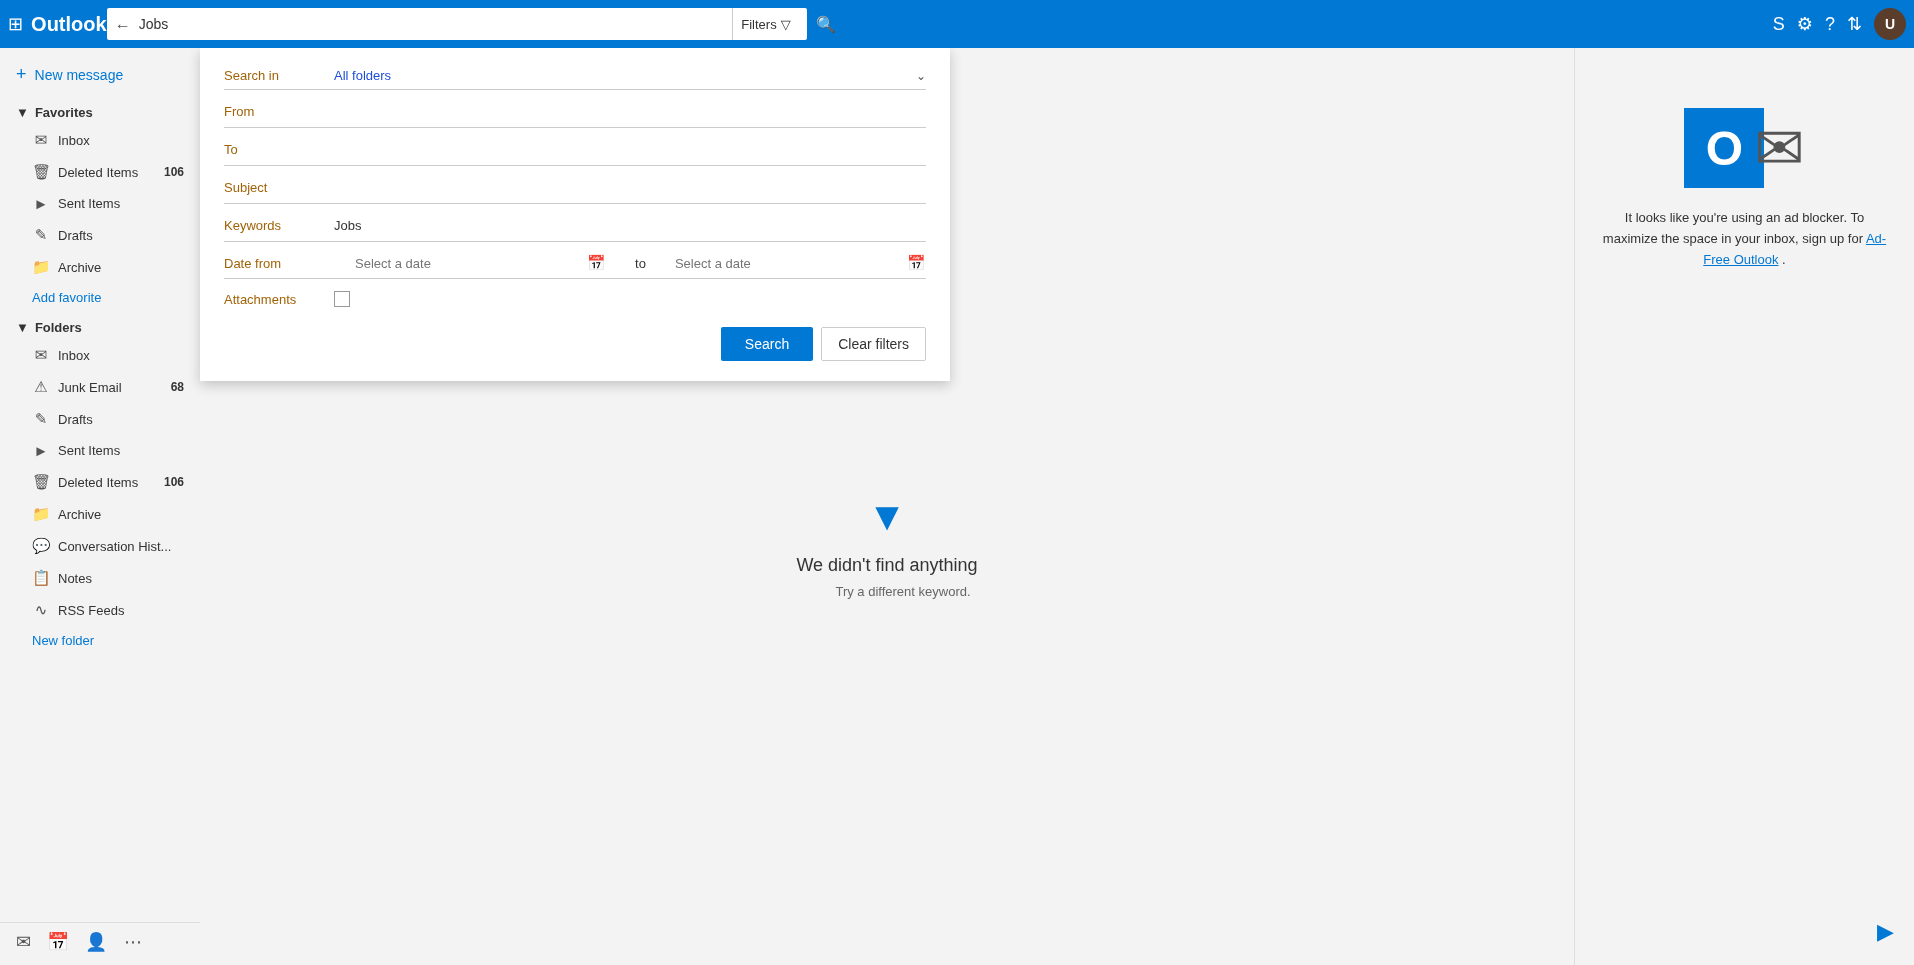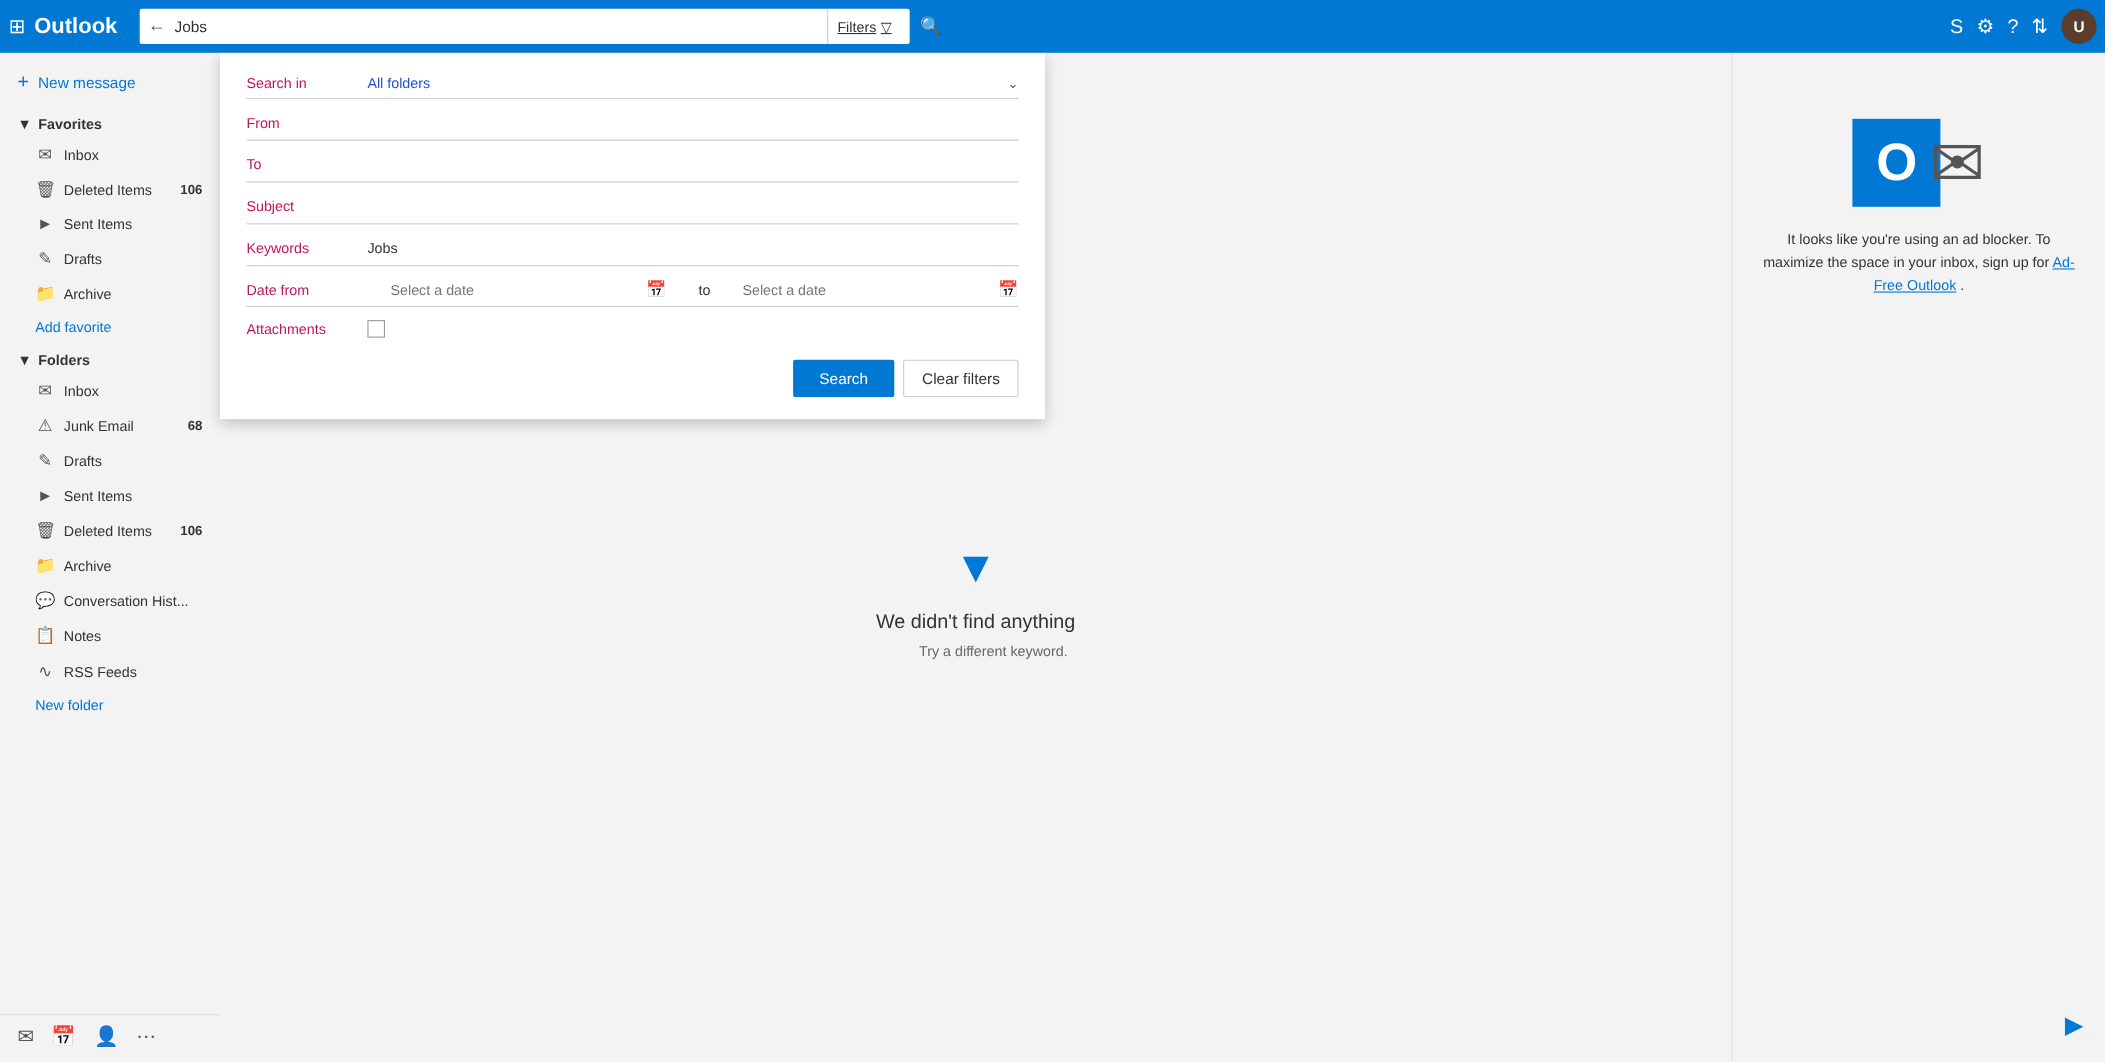--- a/index.html
+++ b/index.html
@@ -10,21 +10,21 @@
       height: 48px;
       background: #0078d4;
       display: flex;
       align-items: center;
       padding: 0 8px;
       flex-shrink: 0;
       position: relative;
       z-index: 100;
     }
     .topbar-grid-icon { color: white; font-size: 18px; margin-right: 8px; cursor: pointer; }
-    .topbar-logo { color: white; font-size: 20px; font-weight: 600; margin-right: 20px; }
+    .topbar-logo { color: white; font-size: 20px; font-weight: 600; margin-right: 0; }
     .topbar-search-bar {
       flex: 1;
       max-width: 700px;
       display: flex;
       align-items: center;
       background: white;
       border-radius: 2px;
       height: 32px;
       padding: 0 8px;
       position: relative;
@@ -39,21 +39,20 @@
     .topbar-filters-btn {
       display: flex;
       align-items: center;
       gap: 4px;
       color: #333;
       font-size: 13px;
       cursor: pointer;
       padding: 0 8px;
       border-left: 1px solid #ccc;
       height: 100%;
-      text-decoration: underline;
     }
     .topbar-search-icon-btn {
       background: #0078d4;
       border: none;
       width: 32px;
       height: 32px;
       display: flex;
       align-items: center;
       justify-content: center;
       cursor: pointer;
@@ -185,21 +184,21 @@
       display: flex;
       align-items: center;
       margin-bottom: 12px;
       border-bottom: 1px solid #ccc;
       padding-bottom: 6px;
     }
     .search-panel-row:last-of-type { border-bottom: none; }
     .search-panel-label {
       width: 110px;
       font-size: 13px;
-      color: #be185d;
+      color: #a16207;
       flex-shrink: 0;
     }
     .search-panel-input {
       flex: 1;
       border: none;
       outline: none;
       font-size: 13px;
       color: #333;
       background: transparent;
       padding: 2px 0;

